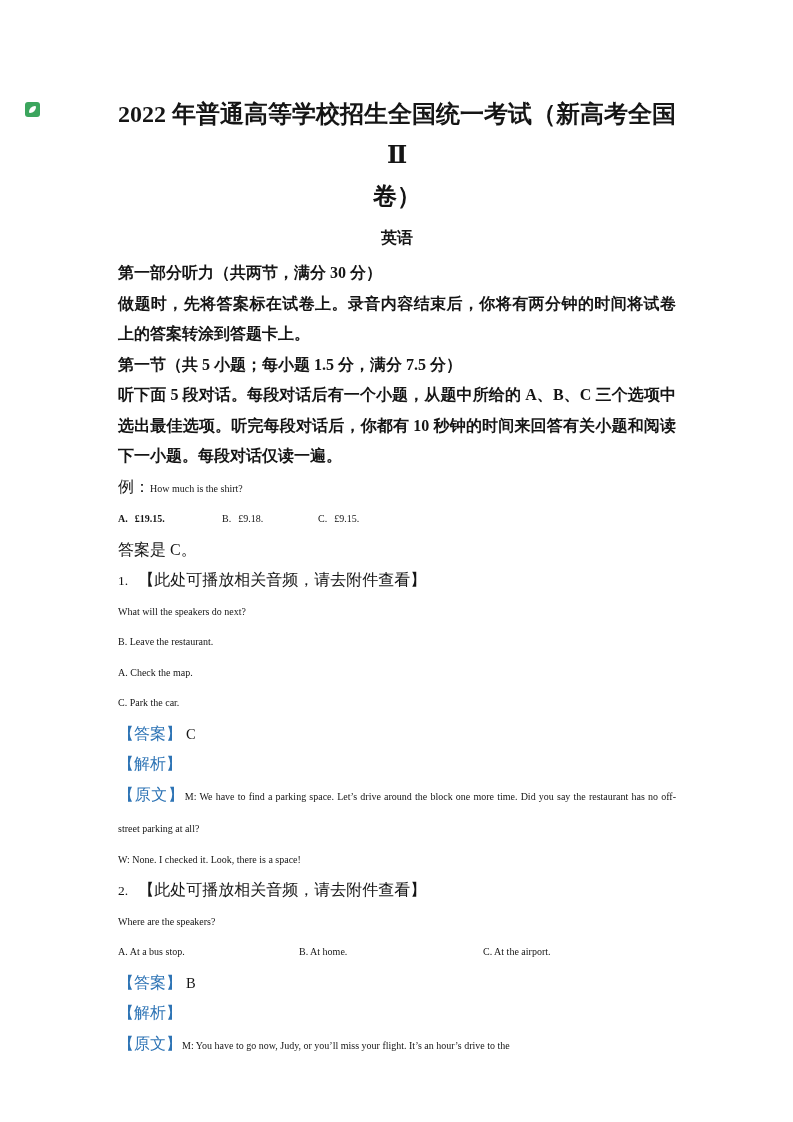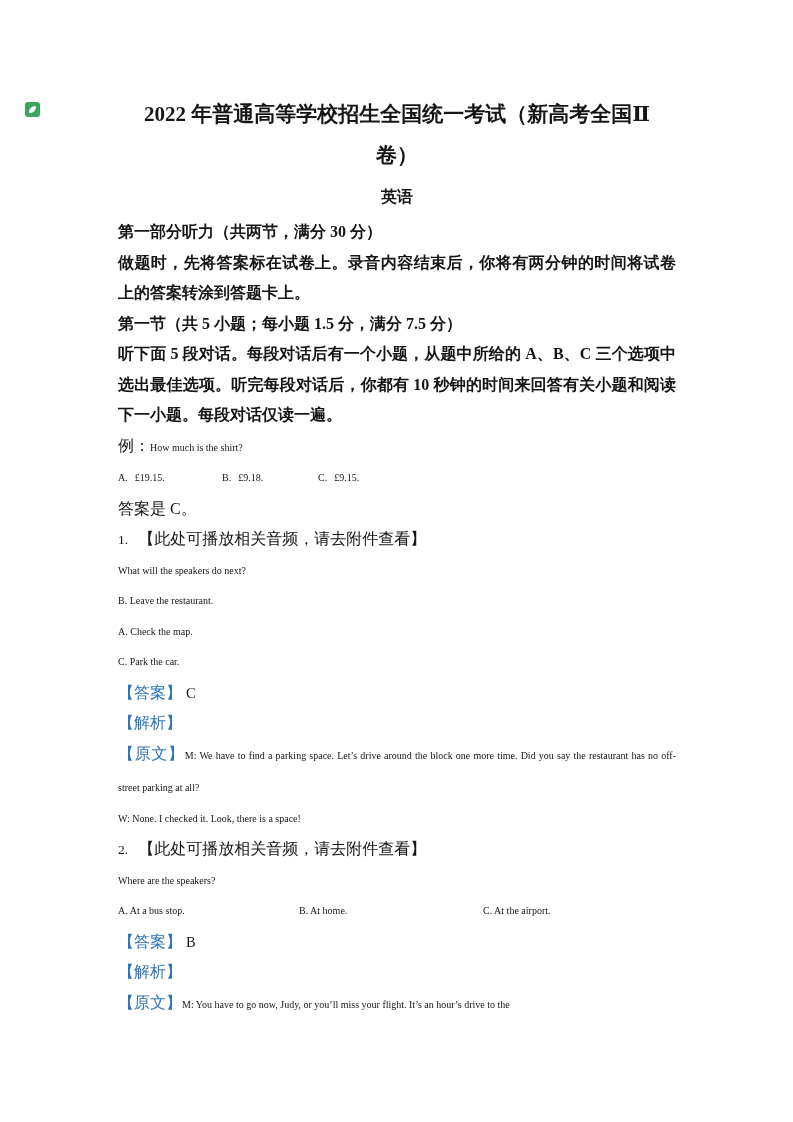--- a/index.html
+++ b/index.html
@@ -20,34 +20,34 @@
   }
   .badge::after {
     content: ""; position: absolute; left: 4px; top: 4px;
     width: 7px; height: 7px; background: #ffffff;
     border-radius: 6px 1px 6px 1px;
   }
 
   .content { padding: 0 117px 0 118px; }
 
   .title-block { margin-top: 94px; text-align: center; }
-  .title-line { font-size: 21px; font-weight: bold; line-height: 41px; }
+  .title-line { font-size: 24px; font-weight: bold; line-height: 41px; }
   .subject    { font-size: 16px; font-weight: bold; line-height: 41px; text-align: center; }
 
   p { margin: 0; font-size: 16px; line-height: 30.5px; }
   .bold-cjk { font-weight: bold; }
   .just { text-align: justify; }
   .en { font-size: 10px; }
   .nowrap { white-space: nowrap; }
   .tag { color: #2E74B5; }
   .num { font-size: 13.5px; margin-right: 10px; }
   .ans-val { font-size: 14.5px; margin-left: 4px; }
 
   .opt-label { margin-right: 7px; }
-  .ex-opt-a { display: inline-block; width: 104px; }
+  .ex-opt-a { display: inline-block; width: 104px; font-weight: bold; }
   .ex-opt-b { display: inline-block; width: 96px; }
   .q2-opt-a { display: inline-block; width: 181px; }
   .q2-opt-b { display: inline-block; width: 184px; }
 </style>
 </head>
 <body>
 
 <div class="page">
 
   <span class="badge"></span>

